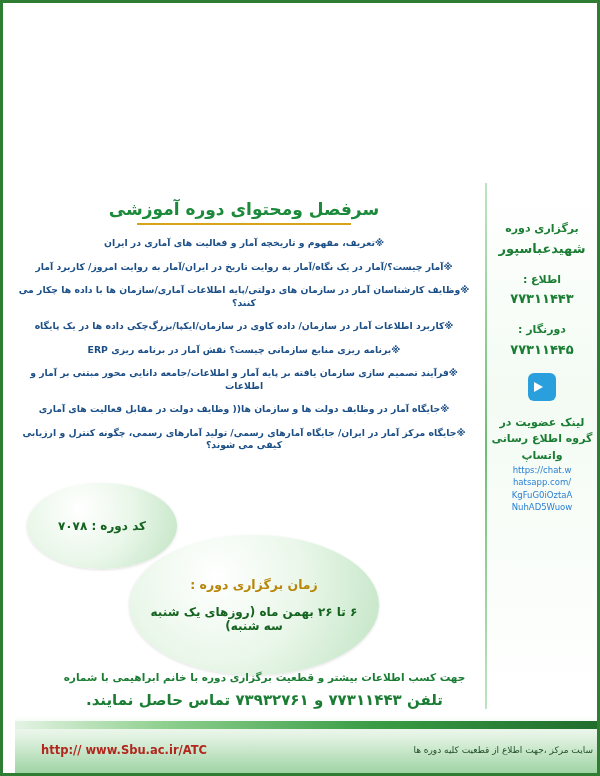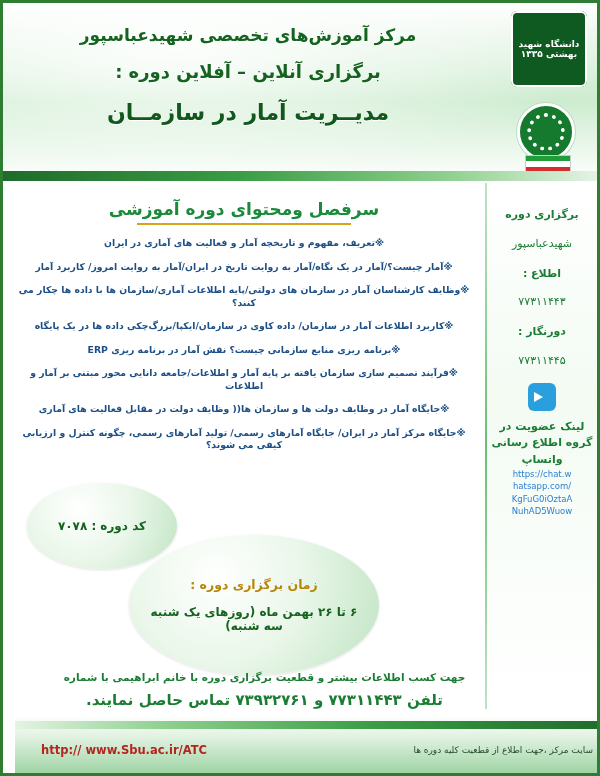--- a/index.html
+++ b/index.html
@@ -84,24 +84,24 @@
   .sidebar{
     position:absolute;right:0;top:180px;width:110px;bottom:64px;
     background:linear-gradient(180deg,#ffffff 0%,#f3fbf3 40%,#ffffff 100%);
     border-right:0;
     text-align:center;
     direction:rtl;
     padding-top:24px;
     box-sizing:border-box;
   }
   .sb-label{
-    color:#1a7d33;font-weight:bold;font-size:11px;line-height:1.5;
+    color:#1a7d33;font-weight:bold;font-size:11px;margin-top:14px;line-height:1.5;
   }
   .sb-value{
-    color:#1a7d33;font-weight:normal;font-size:11px;margin-top:13px;
+    color:#1a7d33;font-weight:bold;font-size:13px;margin-top:3px;
   }
   .sb-block{margin-bottom:16px;}
   .tg-icon{
     width:28px;height:28px;margin:14px auto 8px auto;
     background:#29a0dd;border-radius:6px;position:relative;
   }
   .tg-icon:after{
     content:"";position:absolute;left:6px;top:9px;
     border-left:9px solid #ffffff;border-top:5px solid transparent;border-bottom:5px solid transparent;
   }
@@ -181,41 +181,20 @@
   .footer-right{
     position:absolute;right:16px;bottom:18px;
     color:#20502a;font-size:9px;direction:rtl;
   }
 </style>
 </head>
 <body>
 
 <div class="page">
 
-  <div class="header">
-    <div class="hdr-wave"></div>
-
-    <div class="hdr-text">
-      <div class="line1">مرکز آموزش‌های تخصصی شهیدعباسپور</div>
-      <div class="line2">برگزاری آنلاین – آفلاین دوره :</div>
-      <div class="line3">مدیــریت آمار در سازمــان</div>
-    </div>
-
-    <div class="logo-uni">
-      <span>دانشگاه شهید بهشتی ۱۳۳۵</span>
-    </div>
-
-    <div class="logo-atc">
-      <div class="gear"></div>
-    </div>
-
-    <div class="logo-flag"></div>
-
-    <div class="hdr-stripe"></div>
-  </div>
 
   <div class="left-edge"></div>
 
   <div class="v-divider"></div>
 
   <div class="sidebar">
     <div class="sb-block">
       <div class="sb-label">برگزاری دوره</div>
       <div class="sb-value">شهیدعباسپور</div>
     </div>

